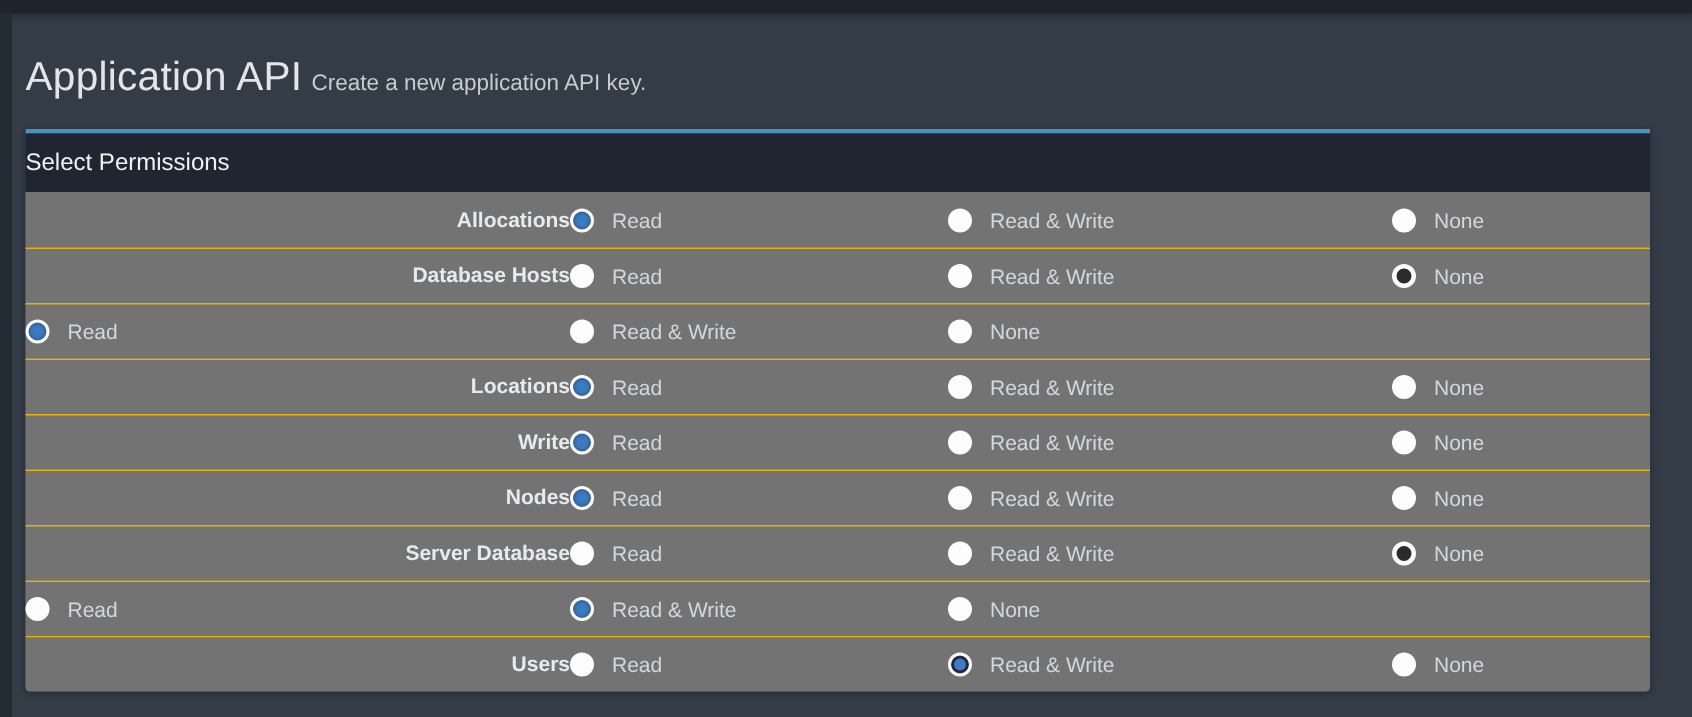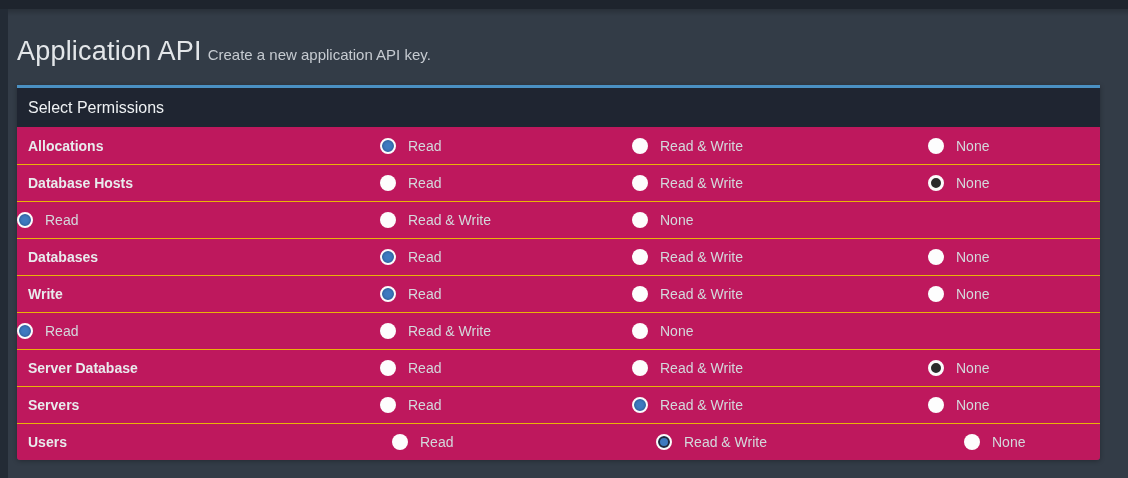--- a/index.html
+++ b/index.html
@@ -37,31 +37,32 @@
   }
   .box {
     margin-top:13px; width:1083px;
     border-top:3px solid #4a90c2;
     border-radius:0 0 3px 3px;
     box-shadow:0 1px 5px rgba(0,0,0,.30);
     background:#48515f;
   }
   .box-header {
     background:#1f2531; height:39px; line-height:39px;
-    padding-left:11px; font-size:16px; color:#eef1f3;
+    font-size:16px; color:#eef1f3;
   }
   .perm-row {
     display:grid;
     grid-template-columns:363px 252px 296px 1fr;
     align-items:center;
     height:37px;
-    background:#be185d;
+    background:#737373;
+    text-align:right;
   }
   .perm-row + .perm-row { border-top:1px solid #eab308; }
-  .perm-row:last-child { border-radius:0 0 3px 3px;gap:12px; }
+  .perm-row:last-child { border-radius:0 0 3px 3px; }
   .label-cell { padding-left:11px; }
   .row-label { font-weight:700; font-size:14px; color:#e8ebed; }
   .option-cell { display:flex; align-items:center; cursor:pointer; }
   .opt-label { margin-left:12px; font-size:14px; color:#d4d8dc; }
   .radio {
     width:16px; height:16px; border-radius:50%;
     background:#fdfdfd; display:inline-block; flex:0 0 16px;
   }
   .radio.checked-blue {
     background:#3d7ac0;
@@ -137,21 +138,21 @@
       <span class="opt-label">Read &amp; Write</span>
     </div>
     <div class="option-cell">
       <span class="radio" role="radio" aria-checked="false"></span>
       <span class="opt-label">None</span>
     </div>
   </div>
 
   <div class="perm-row">
     <div class="label-cell">
-      <span class="row-label">Databases</span>
+      <span class="row-label">Locations</span>
     </div>
     <div class="option-cell">
       <span class="radio checked-blue" role="radio" aria-checked="true"></span>
       <span class="opt-label">Read</span>
     </div>
     <div class="option-cell">
       <span class="radio" role="radio" aria-checked="false"></span>
       <span class="opt-label">Read &amp; Write</span>
     </div>
     <div class="option-cell">
@@ -172,20 +173,23 @@
       <span class="radio" role="radio" aria-checked="false"></span>
       <span class="opt-label">Read &amp; Write</span>
     </div>
     <div class="option-cell">
       <span class="radio" role="radio" aria-checked="false"></span>
       <span class="opt-label">None</span>
     </div>
   </div>
 
   <div class="perm-row">
+    <div class="label-cell">
+      <span class="row-label">Nodes</span>
+    </div>
     <div class="option-cell">
       <span class="radio checked-blue" role="radio" aria-checked="true"></span>
       <span class="opt-label">Read</span>
     </div>
     <div class="option-cell">
       <span class="radio" role="radio" aria-checked="false"></span>
       <span class="opt-label">Read &amp; Write</span>
     </div>
     <div class="option-cell">
       <span class="radio" role="radio" aria-checked="false"></span>
@@ -205,23 +209,20 @@
       <span class="radio" role="radio" aria-checked="false"></span>
       <span class="opt-label">Read &amp; Write</span>
     </div>
     <div class="option-cell">
       <span class="radio checked-dark" role="radio" aria-checked="true"></span>
       <span class="opt-label">None</span>
     </div>
   </div>
 
   <div class="perm-row">
-    <div class="label-cell">
-      <span class="row-label">Servers</span>
-    </div>
     <div class="option-cell">
       <span class="radio" role="radio" aria-checked="false"></span>
       <span class="opt-label">Read</span>
     </div>
     <div class="option-cell">
       <span class="radio checked-blue" role="radio" aria-checked="true"></span>
       <span class="opt-label">Read &amp; Write</span>
     </div>
     <div class="option-cell">
       <span class="radio" role="radio" aria-checked="false"></span>

